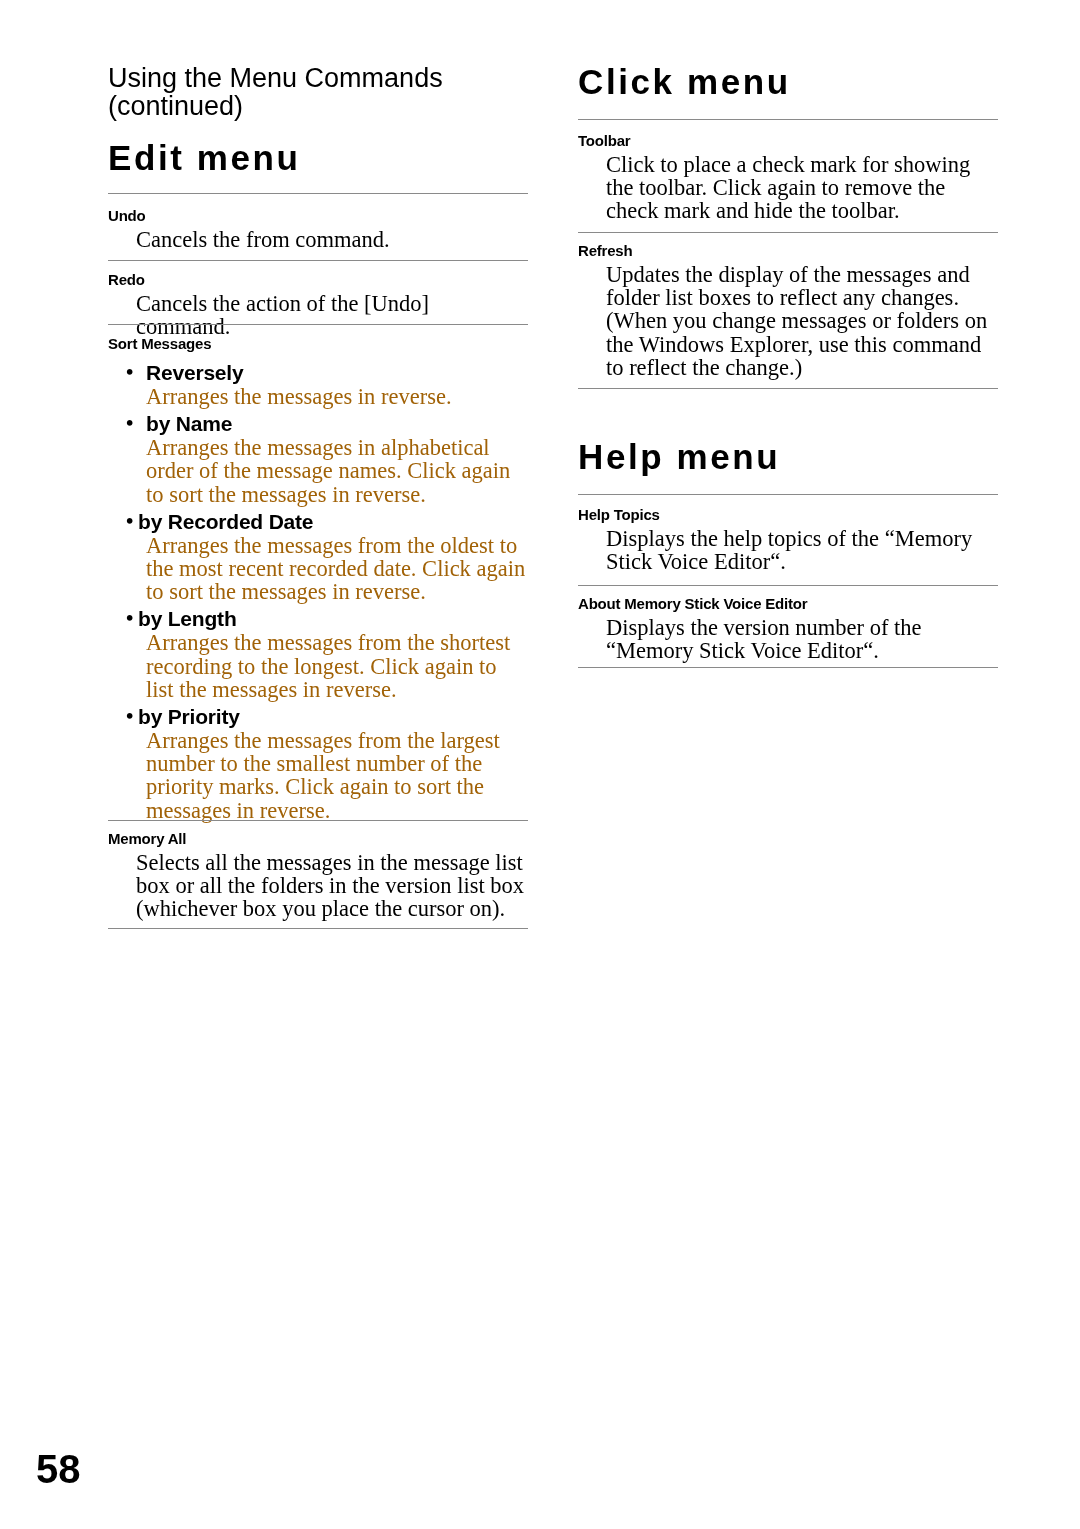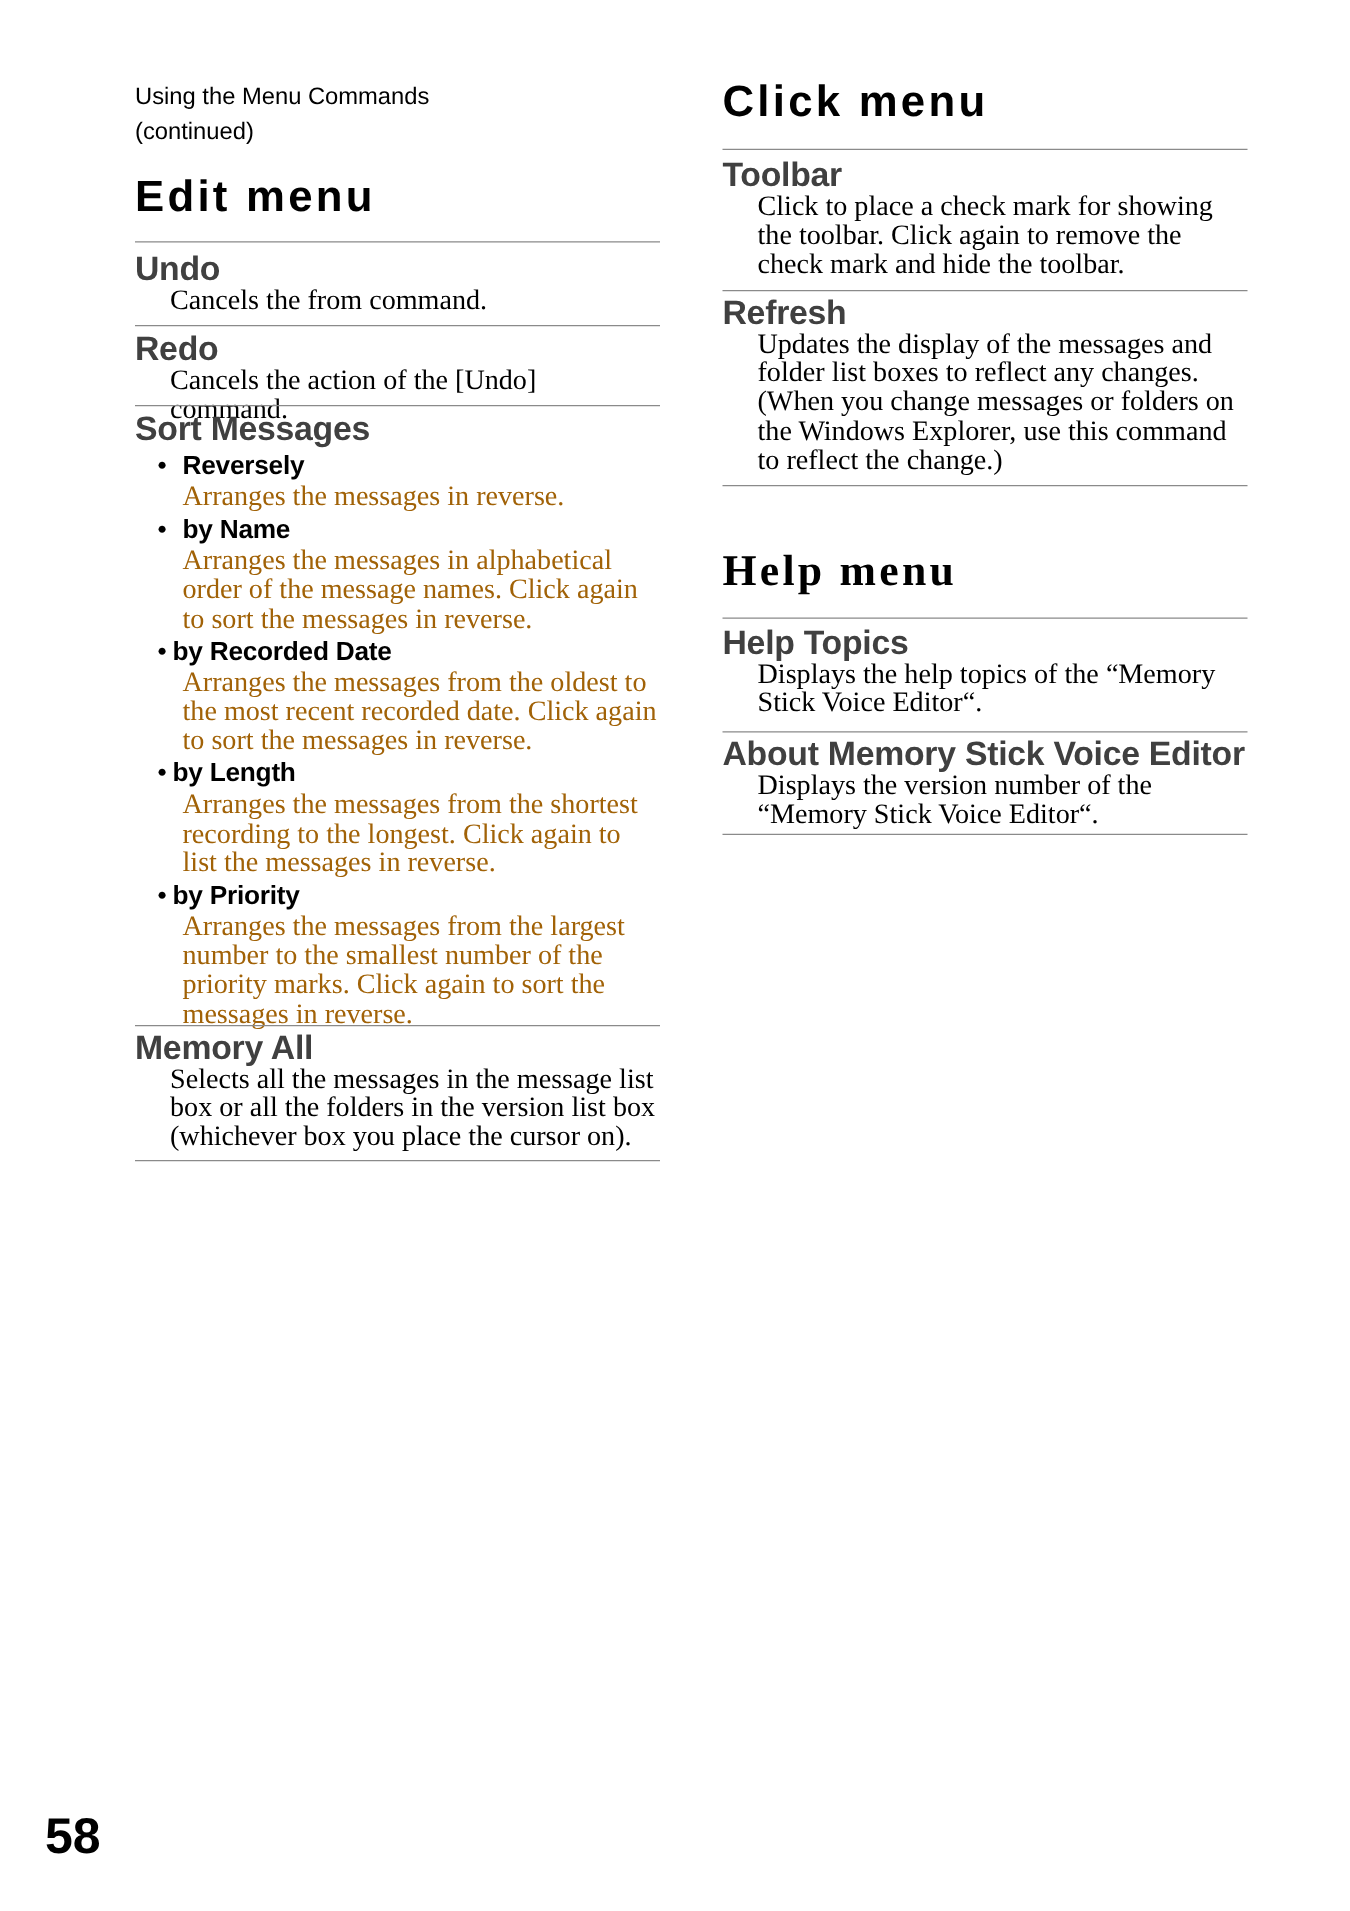--- a/index.html
+++ b/index.html
@@ -21,21 +21,21 @@
     inset: 0;
   }
 
   
   .runhead {
     position: absolute;
     left: 108px;
     top: 64px;
     width: 430px;
     font-family: "Liberation Sans", "DejaVu Sans", sans-serif;
-    font-size: 19px;
+    font-size: 27px;
     line-height: 28px;
     color: #000;
     font-weight: 400;
   }
   .runhead .l2 { display: block; }
 
   
   .sec-title {
     font-family: "Liberation Sans", "DejaVu Sans", sans-serif;
     font-weight: 700;
@@ -52,44 +52,43 @@
   }
   .title-view {
     position: absolute;
     left: 578px;
     top: 62px;
   }
   .title-help {
     position: absolute;
     left: 578px;
     top: 437px;
-    font-family: Liberation Serif, serif;
   }
 
   
   .rule {
     position: absolute;
     height: 0;
     border-top: 1.6px solid #8a8a8a;
   }
   .rule.l { left: 108px; width: 420px; }
   .rule.r { left: 578px; width: 420px; }
 
   
   .entry {
     position: absolute;
   }
   .entry-head {
     font-family: "Liberation Sans", "DejaVu Sans", sans-serif;
     font-weight: 700;
-    font-size: 27px;
+    font-size: 15px;
     line-height: 25px;
     letter-spacing: -0.2px;
     margin: 0;
-    color: #404040;
+    color: #000000;
   }
   .entry-body {
     font-family: "Liberation Serif", "DejaVu Serif", serif;
     font-size: 22.5px;
     line-height: 23.2px;
     margin: 0;
     padding-left: 28px;
     color: #000;
   }
 

